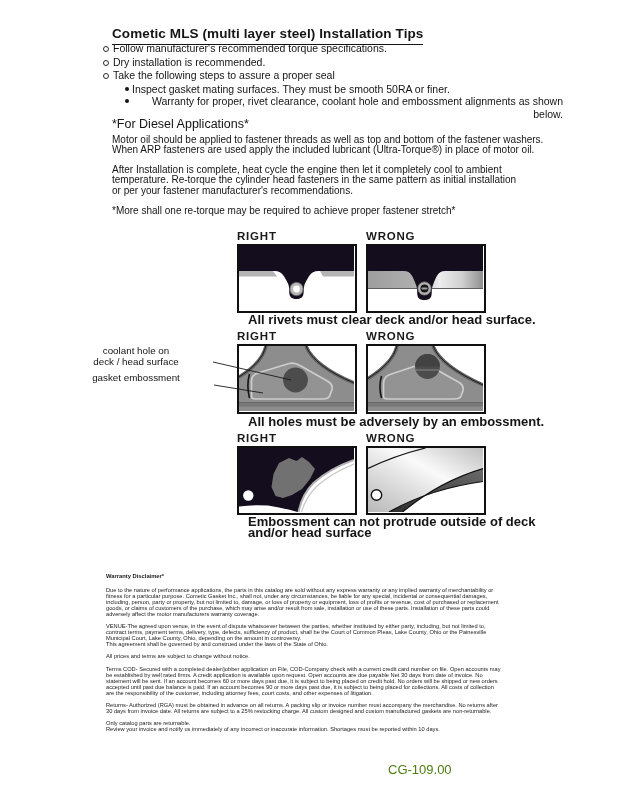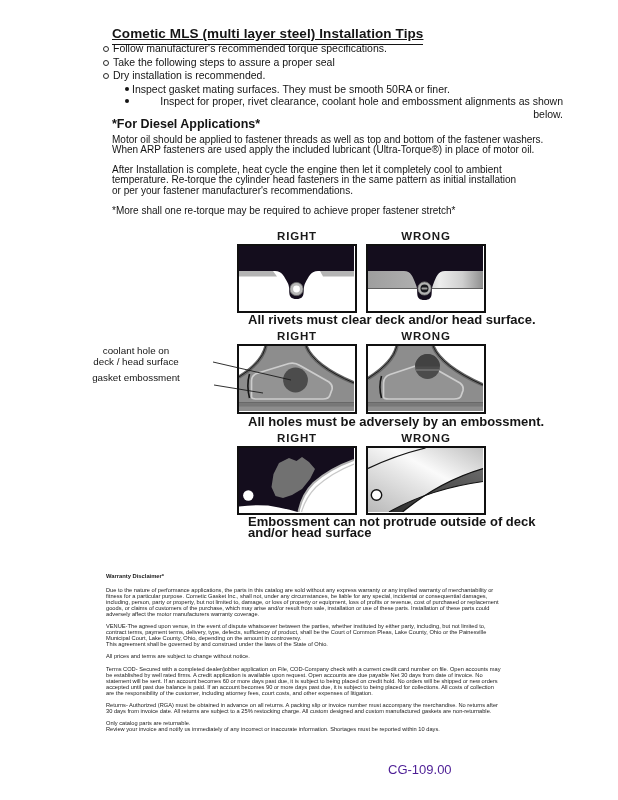--- a/index.html
+++ b/index.html
@@ -1,68 +1,68 @@
 <!DOCTYPE html>
 <html><head>
 <meta charset="utf-8">
 <style>
   html,body{margin:0;padding:0;background:#fff;}
   .page{position:relative;width:618px;height:800px;background:#ffffff;overflow:hidden;
         font-family:"Liberation Sans", sans-serif;color:#141414;}
   .title{position:absolute;left:112px;top:26px;font-size:13.5px;font-weight:bold;
-         border-bottom:1.6px solid #141414;padding-bottom:3px;letter-spacing:.1px;text-decoration:underline;}
+         border-bottom:1.6px solid #141414;padding-bottom:3px;letter-spacing:.1px;}
   .bullets{position:absolute;left:103px;top:42px;width:460px;font-size:10.5px;line-height:13.5px;text-align:right;}
   .b-row{display:flex;}
   .b-row.sub{padding-left:22px;line-height:12.8px;}
   .o-marker{flex:0 0 auto;width:4px;height:4px;border:1px solid #2b2b2b;border-radius:50%;
             margin:4px 4px 0 0;}
   .dot-marker{flex:0 0 auto;width:4px;height:4px;background:#141414;border-radius:50%;
             margin:4px 3px 0 0;}
-  .diesel-head{position:absolute;left:112px;top:117px;font-size:12.5px;font-weight:bold;}
+  .diesel-head{position:absolute;left:112px;top:117px;font-size:12.5px;font-weight:normal;}
   .para{position:absolute;left:112px;width:440px;font-size:10px;line-height:10.8px;}
-  .fig-label{position:absolute;width:120px;text-align:center;font-size:11.5px;font-weight:bold;
+  .fig-label{position:absolute;width:120px;text-align:left;font-size:11.5px;font-weight:bold;
              letter-spacing:.8px;color:#1a1a1a;}
   .dbox{position:absolute;width:120px;height:69px;border:2.5px solid #101010;
         box-sizing:border-box;background:#fff;}
   .dbox svg{display:block;}
   .fig-caption{position:absolute;left:238px;font-size:13px;font-weight:bold;line-height:11px;margin-left:10px;}
   .ann{position:absolute;left:60px;width:152px;text-align:center;font-size:9.8px;line-height:11px;}
   .leader{position:absolute;left:208px;top:355px;pointer-events:none;}
   .warranty{position:absolute;left:106px;top:573px;width:410px;font-size:5.7px;line-height:6.05px;color:#1b1b1b;}
   .warranty .whead{font-size:5.8px;font-weight:bold;margin-bottom:8px;}
   .warranty .wpara{margin-bottom:6px;}
-  .footer-num{position:absolute;left:388px;top:762px;font-size:13px;color:#4c1d95;}
+  .footer-num{position:absolute;left:388px;top:762px;font-size:13px;color:#4d7c0f;}
 </style>
 </head>
 <body>
 
 <div class="page">
 
   <div class="title">Cometic MLS (multi layer steel) Installation Tips</div>
 
   <div class="bullets">
     <div class="b-row">
       <span class="o-marker"></span>
       <span>Follow manufacturer's recommended torque specifications.</span>
     </div>
     <div class="b-row">
       <span class="o-marker"></span>
-      <span>Take the following steps to assure a proper seal</span>
+      <span>Dry installation is recommended.</span>
     </div>
     <div class="b-row">
       <span class="o-marker"></span>
-      <span>Dry installation is recommended.</span>
+      <span>Take the following steps to assure a proper seal</span>
     </div>
     <div class="b-row sub">
       <span class="dot-marker"></span>
       <span>Inspect gasket mating surfaces. They must be smooth 50RA or finer.</span>
     </div>
     <div class="b-row sub">
       <span class="dot-marker"></span>
-      <span>Inspect for proper, rivet clearance, coolant hole and embossment alignments as shown below.</span>
+      <span>Warranty for proper, rivet clearance, coolant hole and embossment alignments as shown below.</span>
     </div>
   </div>
 
   <div class="diesel-head">*For Diesel Applications*</div>
   <div class="para" style="top:134.5px;">Motor oil should be applied to fastener threads as well as top and bottom of the fastener washers.<br>When ARP fasteners are used apply the included lubricant (Ultra-Torque®) in place of motor oil.</div>
   <div class="para" style="top:164.5px;">After Installation is complete, heat cycle the engine then let it completely cool to ambient<br>temperature. Re-torque the cylinder head fasteners in the same pattern as initial installation<br>or per your fastener manufacturer's recommendations.</div>
   <div class="para" style="top:206px;">*More shall one re-torque may be required to achieve proper fastener stretch*</div>
 
   <div class="fig-label" style="left:237px;top:230px;">RIGHT</div>
   <div class="fig-label" style="left:366px;top:230px;">WRONG</div>

